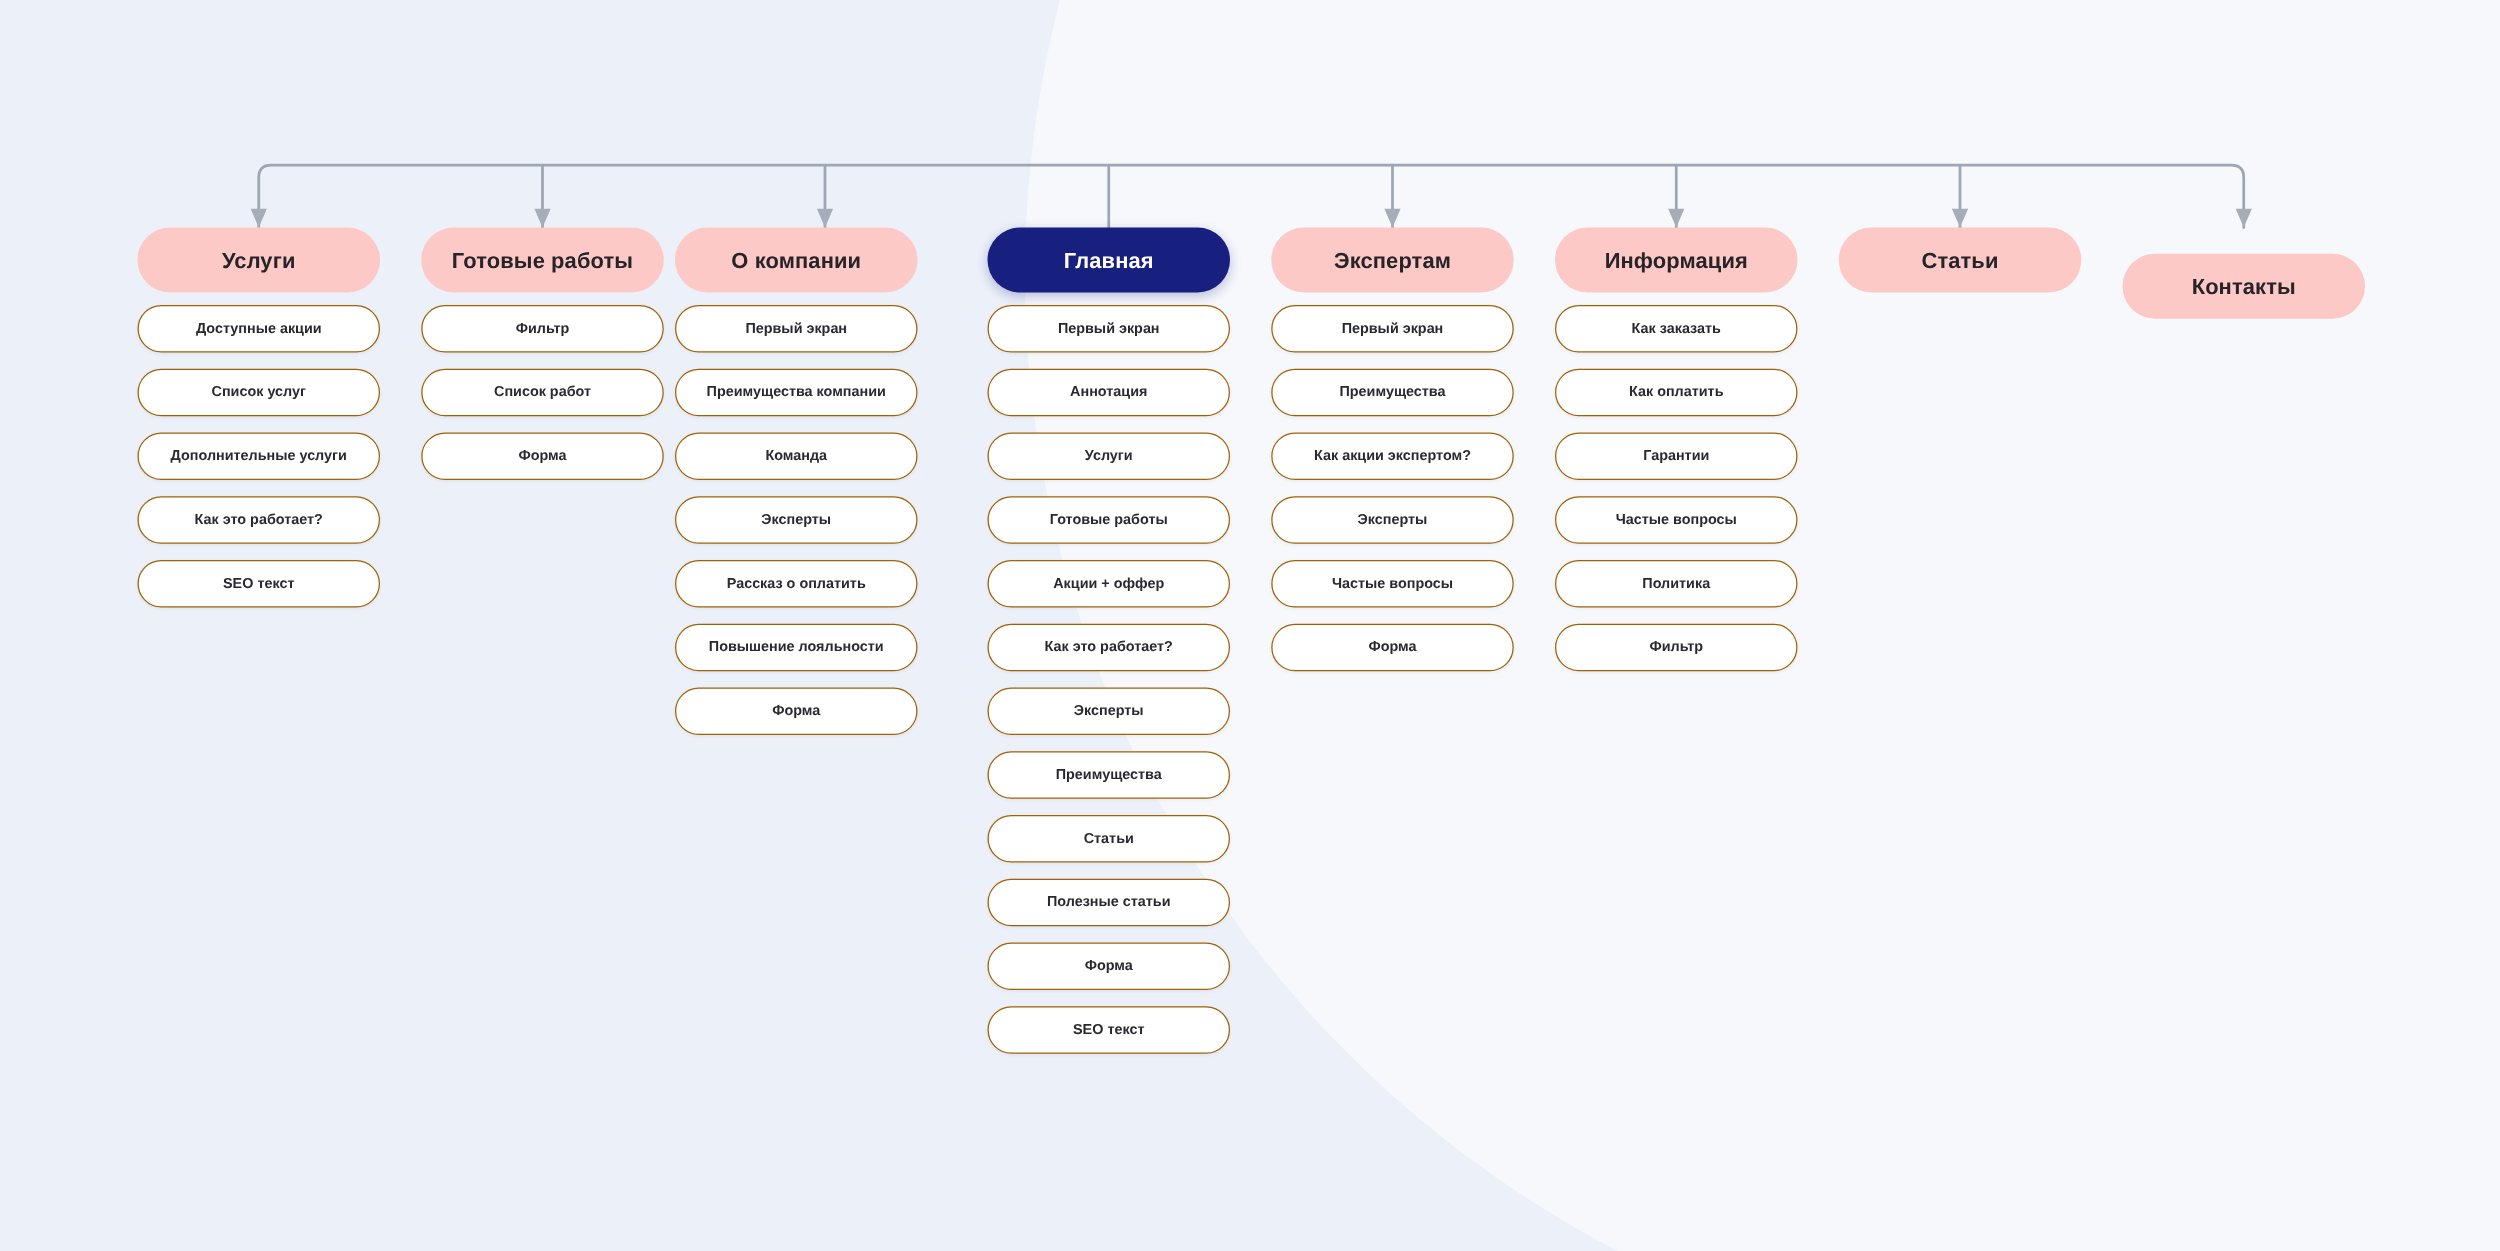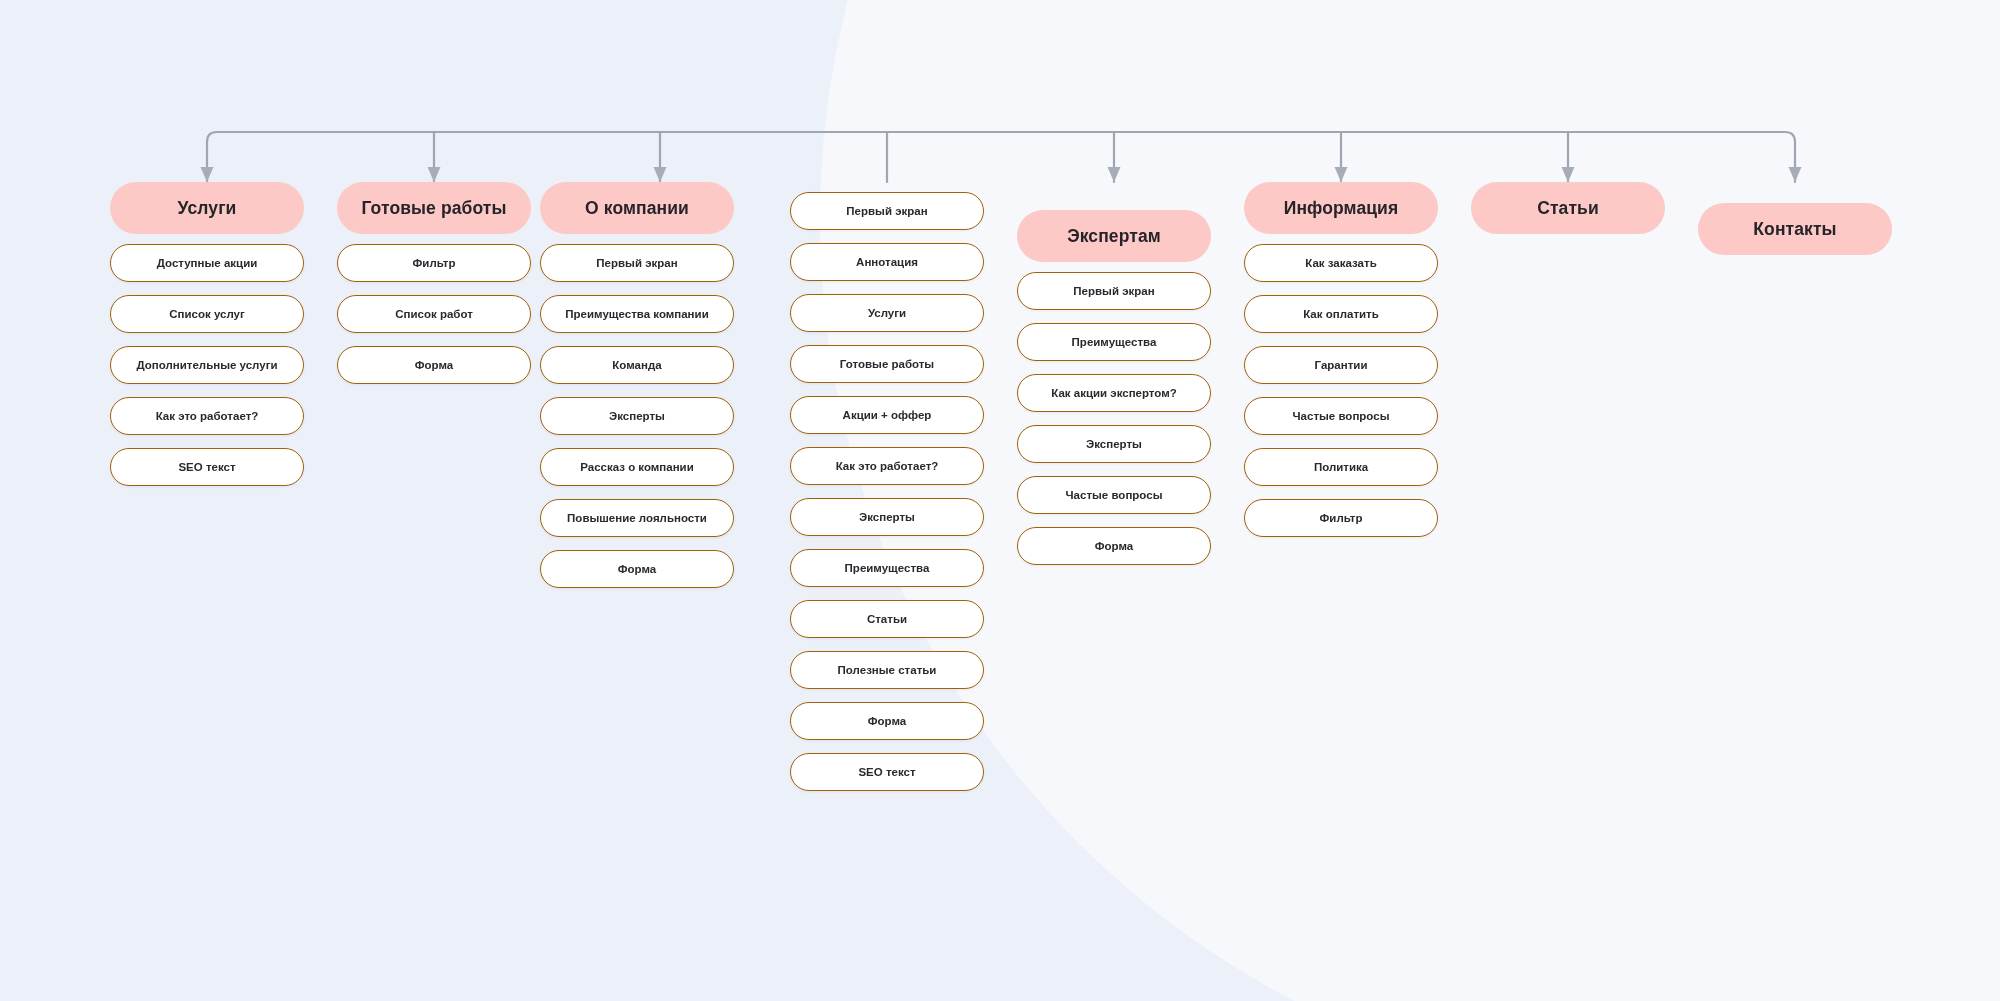--- a/index.html
+++ b/index.html
@@ -146,42 +146,43 @@
           <div class="node-child">Форма</div>
         </div>
       </div>
       <div class="column" style="left: 540px; width: 194px;">
         <div class="node-section">О компании</div>
         <div class="children">
           <div class="node-child">Первый экран</div>
           <div class="node-child">Преимущества компании</div>
           <div class="node-child">Команда</div>
           <div class="node-child">Эксперты</div>
-          <div class="node-child">Рассказ о компании</div>
+          <div class="node-child">Рассказ о оплатить</div>
           <div class="node-child">Повышение лояльности</div>
           <div class="node-child">Форма</div>
         </div>
       </div>
       <div class="column" style="left: 790px; width: 194px;">
+        <div class="node-root">Главная</div>
         <div class="children">
           <div class="node-child">Первый экран</div>
           <div class="node-child">Аннотация</div>
           <div class="node-child">Услуги</div>
           <div class="node-child">Готовые работы</div>
           <div class="node-child">Акции + оффер</div>
           <div class="node-child">Как это работает?</div>
           <div class="node-child">Эксперты</div>
           <div class="node-child">Преимущества</div>
           <div class="node-child">Статьи</div>
           <div class="node-child">Полезные статьи</div>
           <div class="node-child">Форма</div>
           <div class="node-child">SEO текст</div>
         </div>
       </div>
-      <div class="column" style="left: 1017px; width: 194px; margin-top: 28px;">
+      <div class="column" style="left: 1017px; width: 194px;">
         <div class="node-section">Экспертам</div>
         <div class="children">
           <div class="node-child">Первый экран</div>
           <div class="node-child">Преимущества</div>
           <div class="node-child">Как акции экспертом?</div>
           <div class="node-child">Эксперты</div>
           <div class="node-child">Частые вопросы</div>
           <div class="node-child">Форма</div>
         </div>
       </div>

